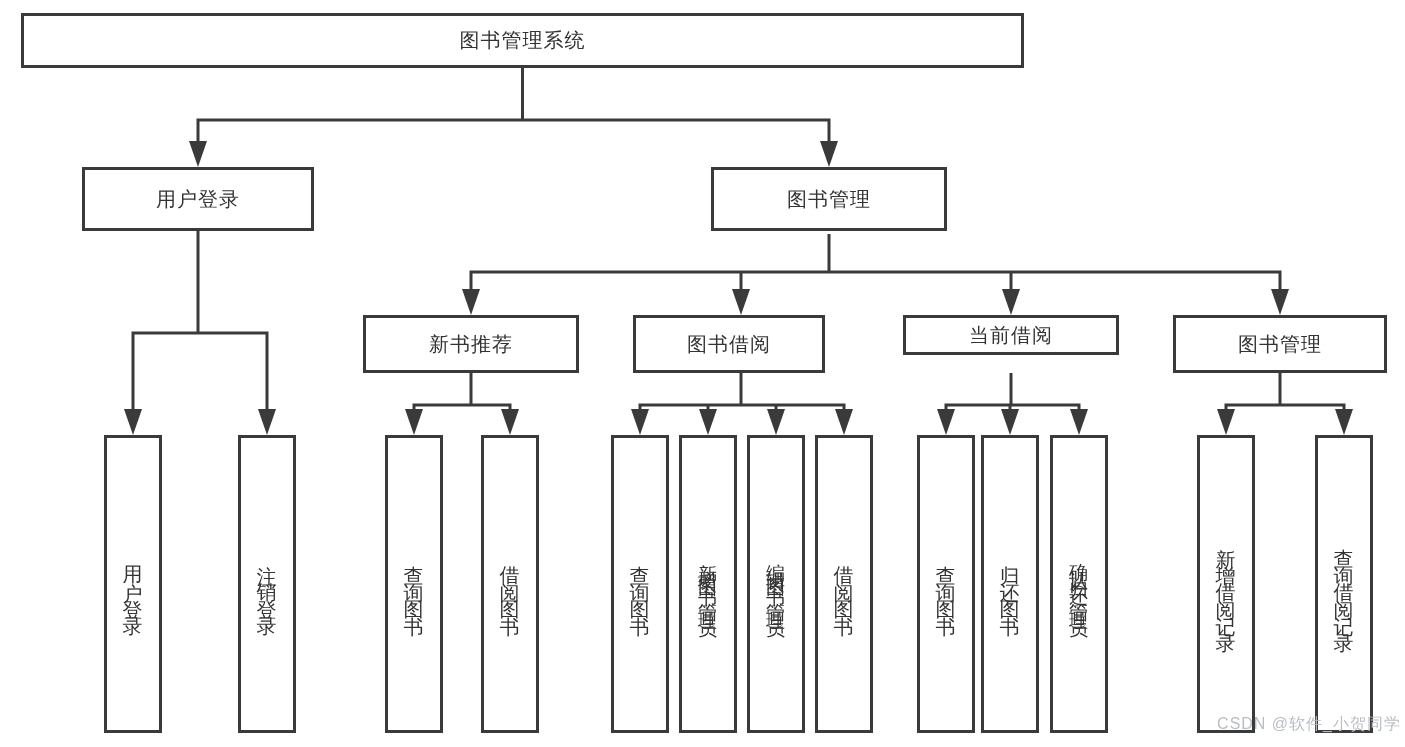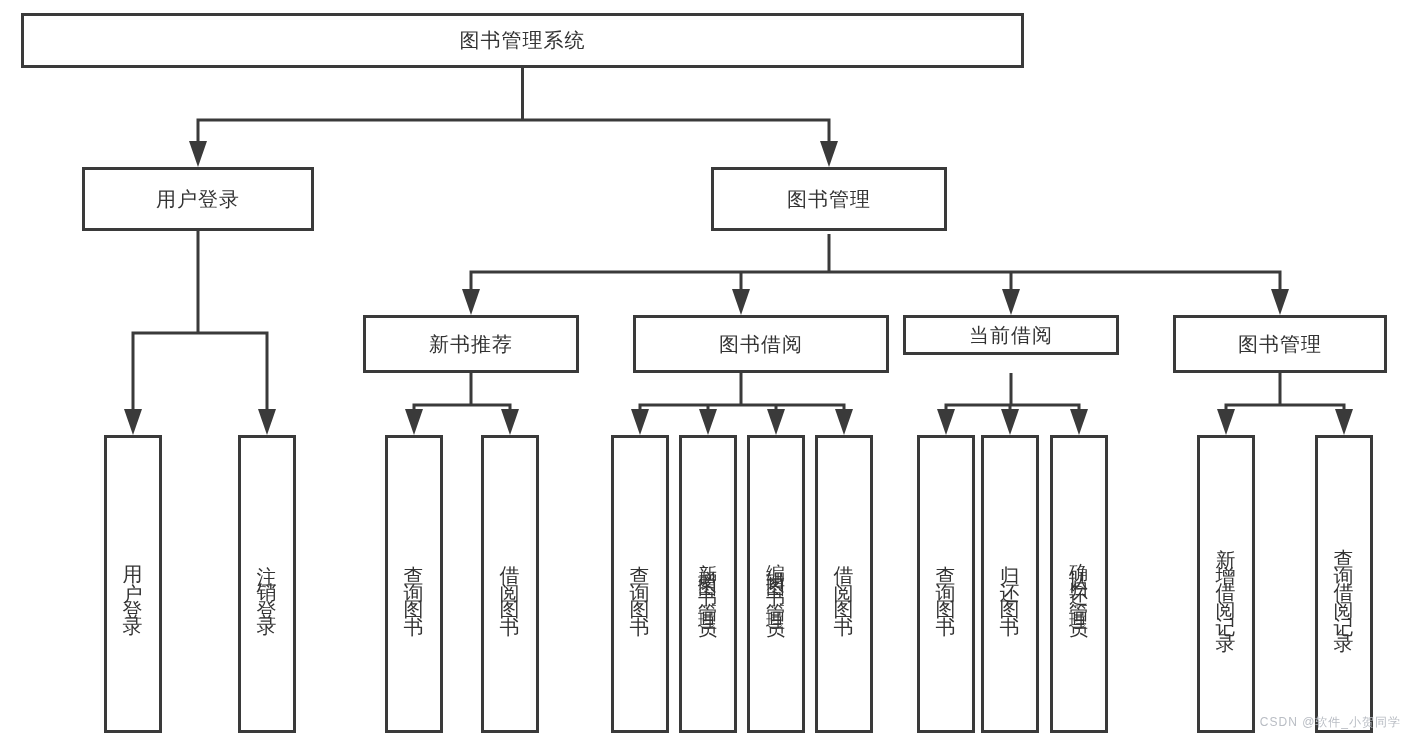--- a/index.html
+++ b/index.html
@@ -28,21 +28,21 @@
   }
   .leaf.long .vtext {
     font-size:19px;
     letter-spacing:0.42em;
   }
   .connector { position:absolute; left:0; top:0; z-index:1; pointer-events:none; }
   .connector path { stroke:var(--line,#3a3a3a); stroke-width:3; fill:none; }
   .connector polygon { fill:var(--line,#3a3a3a); stroke:none; }
   .watermark {
     position:absolute; right:4px; top:714px;
-    font-size:12px; letter-spacing:1px;
+    font-size:16px; letter-spacing:1px;
     color:var(--watermark,#b9bdc4);
     z-index:5; white-space:nowrap;
   }
 </style>
 </head>
 <body>
 
 <div class="canvas">
 
   <svg class="connector" width="1405" height="747" viewBox="0 0 1405 747" aria-hidden="true">
@@ -81,21 +81,21 @@
   <div class="node" style="left:82px;top:167px;width:232px;height:64px">
     <span>用户登录</span>
   </div>
   <div class="node" style="left:363px;top:315px;width:216px;height:58px">
     <span>新书推荐</span>
   </div>
 
   <div class="node" style="left:711px;top:167px;width:236px;height:64px">
     <span>图书管理</span>
   </div>
-  <div class="node" style="left:633px;top:315px;width:256px;height:58px">
+  <div class="node" style="left:633px;top:315px;width:192px;height:58px">
     <span>图书借阅</span>
   </div>
   <div class="node" style="left:903px;top:315px;width:216px;height:40px">
     <span>当前借阅</span>
   </div>
   <div class="node" style="left:1173px;top:315px;width:214px;height:58px">
     <span>图书管理</span>
   </div>
 
   <div class="node leaf" style="left:104px;top:435px;width:58px;height:298px">

